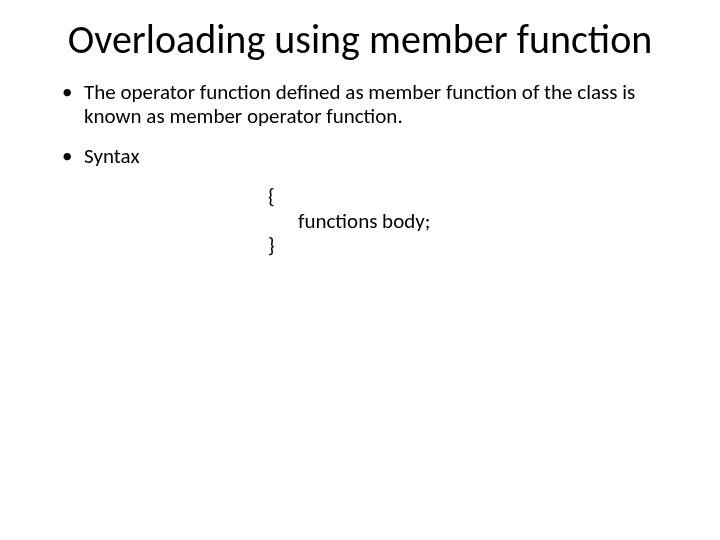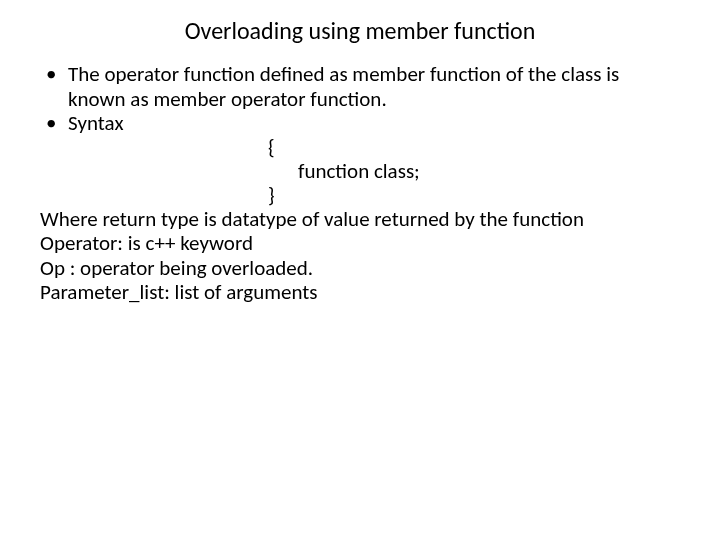--- a/index.html
+++ b/index.html
@@ -12,40 +12,40 @@
     color: #000000;
     overflow: hidden;
   }
   .slide {
     box-sizing: border-box;
     width: 720px;
     height: 540px;
     padding: 18px 40px 40px 40px;
   }
   .title {
-    font-size: 24px;
+    font-size: 40px;
     font-weight: 400;
     text-align: center;
     margin: 0 0 18px 0;
     letter-spacing: 0px;
     line-height: 1.1;
   }
   .body {
     font-size: 21px;
     line-height: 1.15;
   }
   ul.bullets {
     list-style: none;
     margin: 0;
     padding: 0;
   }
   ul.bullets > li {
     position: relative;
     padding-left: 28px;
-    margin: 0;
+    margin: 16px;
   }
   ul.bullets > li::before {
     content: "•";
     position: absolute;
     left: 6px;
     top: 0;
     font-size: 21px;
     line-height: 1.15;
   }
   .syntax-block {
@@ -67,25 +67,19 @@
   <h1 class="title">Overloading using member function</h1>
 
   <div class="body">
     <ul class="bullets">
       <li>The operator function defined as member function of the class is known as member operator function.</li>
       <li>Syntax</li>
     </ul>
 
     <div class="syntax-block">
       <div class="syntax-line-2">{</div>
-      <div class="syntax-line-3">function class;</div>
+      <div class="syntax-line-3">functions body;</div>
       <div class="syntax-line-4">}</div>
     </div>
 
-    <div class="trail">
-      <div>Where return type is datatype of value returned by the function</div>
-      <div>Operator: is c++ keyword</div>
-      <div>Op : operator being overloaded.</div>
-      <div>Parameter_list: list of arguments</div>
-    </div>
   </div>
 
 </div>
 
 </body></html>

